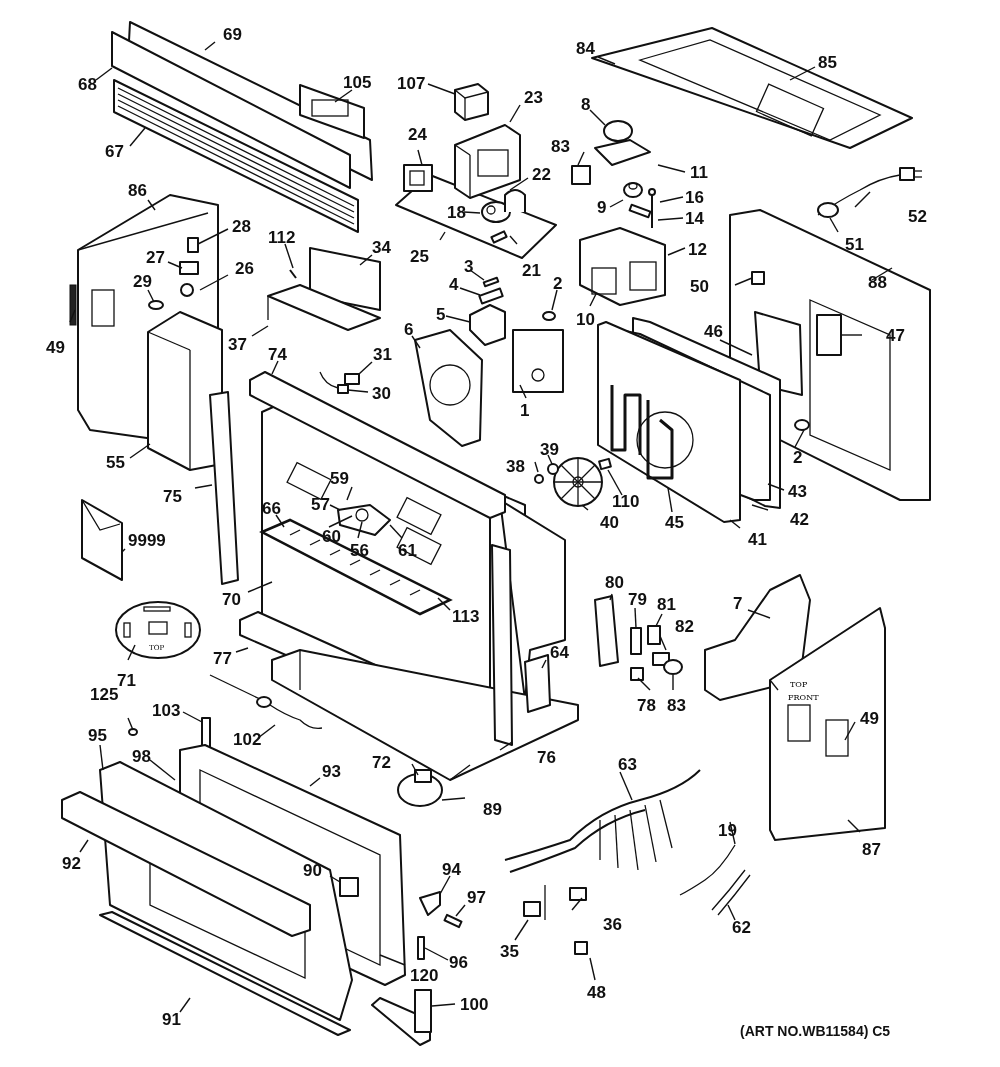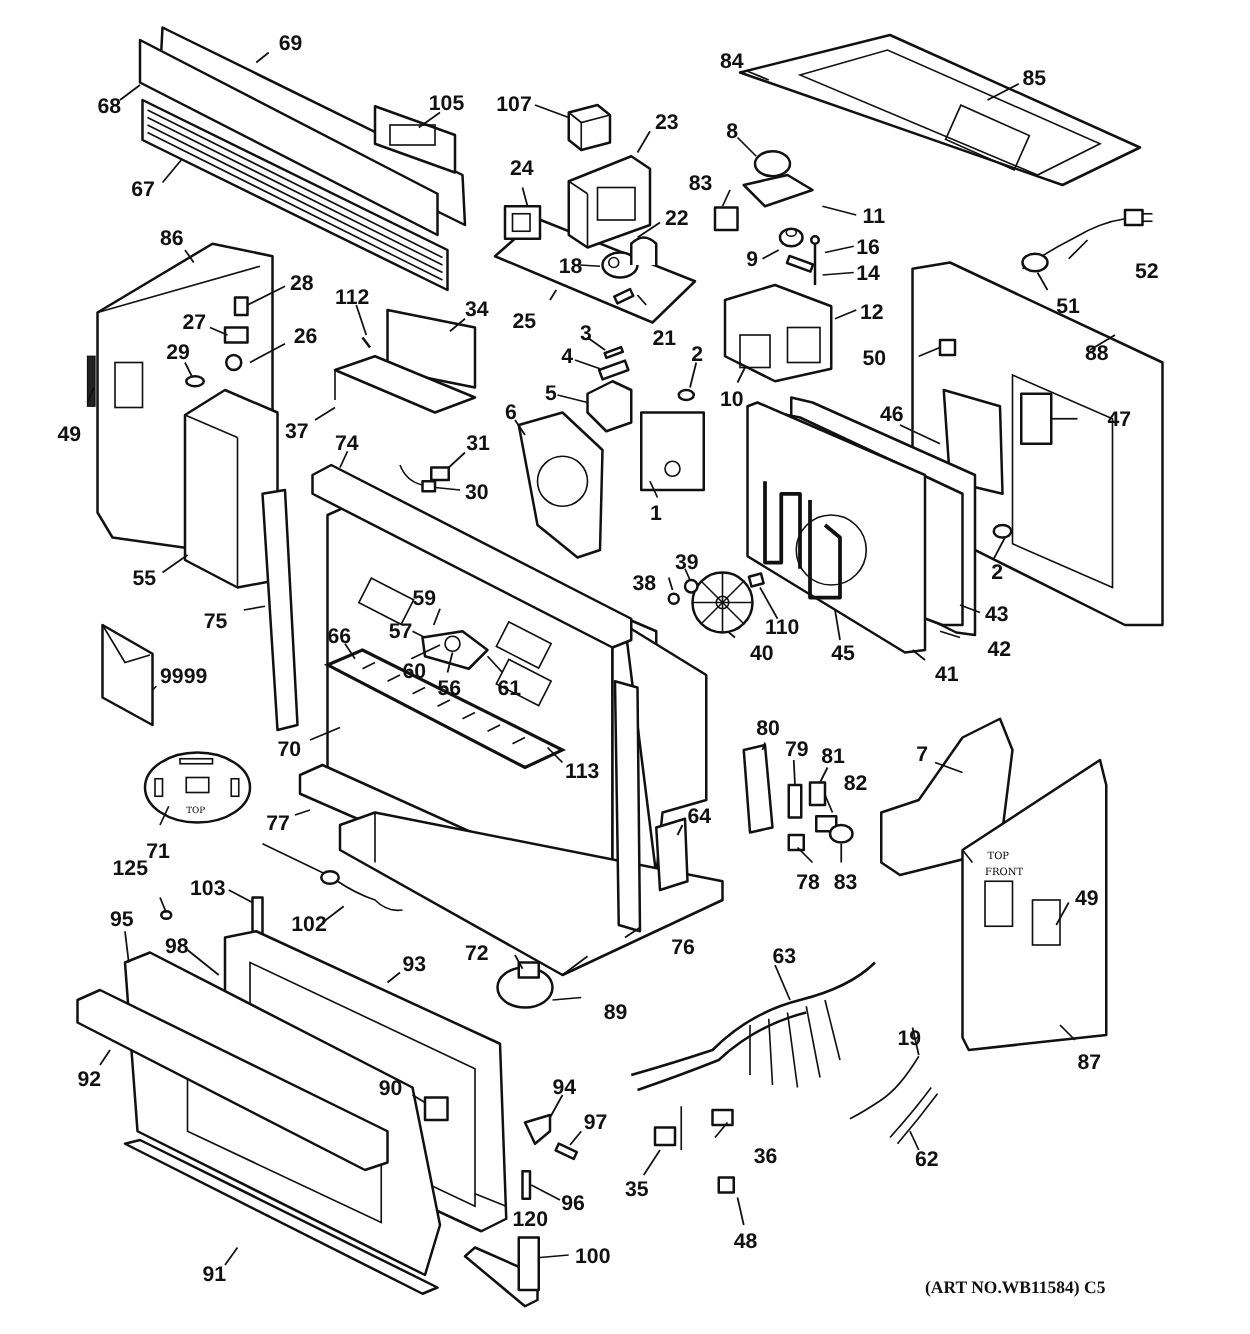--- a/index.html
+++ b/index.html
@@ -6,21 +6,21 @@
   body { width: 1000px; height: 1067px; position: relative; overflow: hidden;
          font-family: "Liberation Sans", sans-serif; }
   #diagram { position: absolute; left: 0; top: 0; }
   .part { fill: #ffffff; stroke: #111; stroke-width: 2; stroke-linejoin: round; }
   .part-thin { fill: none; stroke: #111; stroke-width: 1.3; }
   .part-dark { fill: #222; stroke: #111; stroke-width: 1; }
   .leader { stroke: #111; stroke-width: 1.4; fill: none; }
   .callout { font-family: "Liberation Sans", sans-serif; font-weight: bold;
              font-size: 17px; fill: #111; }
   .art-no { position: absolute; left: 740px; top: 1023px; font-weight: bold;
-            font-size: 14px; color: #111; font-family: Liberation Serif, serif; }
+            font-size: 14px; color: #111; font-family: Liberation Sans, sans-serif; }
 </style>
 </head>
 <body>
 
 <svg id="diagram" width="1000" height="1067" viewBox="0 0 1000 1067" xmlns="http://www.w3.org/2000/svg">
 
   <g>
     <polygon class="part" points="130,22 370,140 372,180 128,60"></polygon>
   </g>
   <g>

